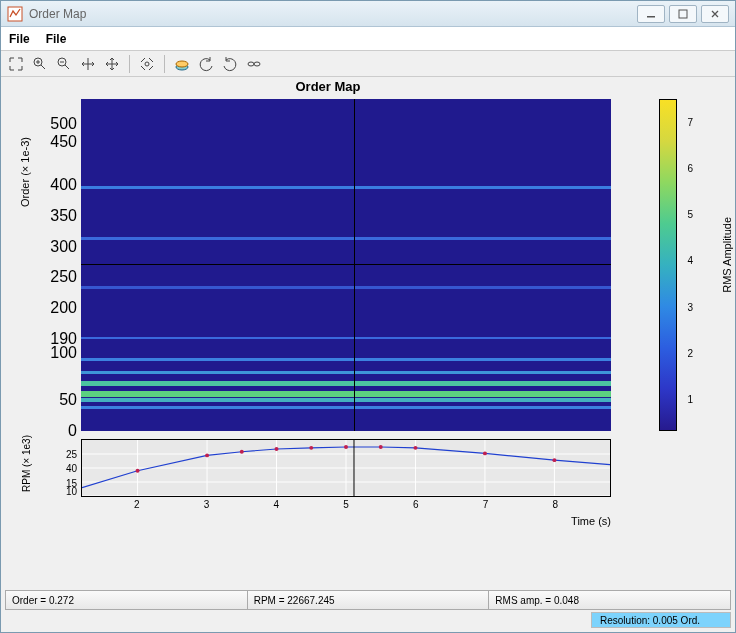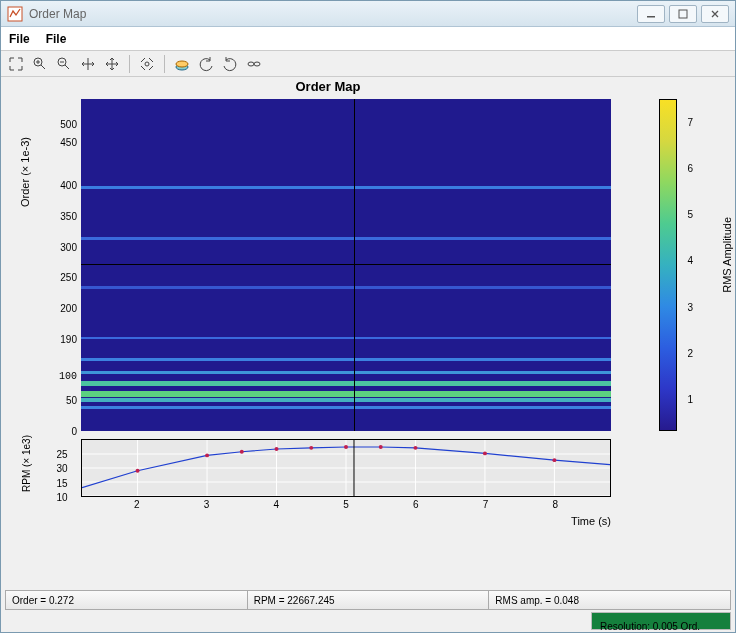--- a/index.html
+++ b/index.html
@@ -13,38 +13,38 @@
   .menubar { height: 24px; background: #fff; border-bottom: 1px solid #ccc; display: flex; align-items: center; padding: 0 8px; gap: 16px; font-size: 12px; }
   .menu-item { font-weight: bold; color: #000; }
   .toolbar { height: 26px; background: #f0f0f0; border-bottom: 1px solid #ccc; display: flex; align-items: center; padding: 0 6px; gap: 6px; }
   .tool { width: 18px; height: 18px; display: flex; align-items: center; justify-content: center; color: #444; }
   .tool-sep { width: 1px; height: 18px; background: #bbb; margin: 0 2px; }
   .fig-area { flex: 1; background: #f0f0f0; position: relative; }
   .status-row { height: 20px; background: linear-gradient(#fafafa,#e8e8e8); border: 1px solid #aaa; margin: 2px 4px; display: flex; font-size: 10px; }
   .status-cell { border-right: 1px solid #aaa; padding: 2px 6px; display: flex; align-items: center; }
   .status-cell:last-child { border-right: none; text-align: right; }
   .resolution-row { height: 20px; display: flex; justify-content: flex-end; padding: 0 4px 4px 0; }
-  .res-box { border: 1px solid #bbb; background: #15803d; padding: 8px 8px; font-size: 10px; width: 140px; }
+  .res-box { border: 1px solid #bbb; background: #7dd3fc; padding: 2px 8px; font-size: 10px; width: 140px; }
   
   .chart-title { position: absolute; top: 2px; left: 0; right: 80px; text-align: center; font-weight: bold; font-size: 13px; }
   .heatmap-wrap { position: absolute; left: 80px; top: 22px; width: 530px; height: 332px; }
   .heatmap-bg { width: 100%; height: 100%; background: #201a8e; position: relative; overflow: hidden; }
   .hline { position: absolute; left: 0; right: 0; height: 3px; }
   .crosshair-v { position: absolute; top: 0; bottom: 0; width: 1px; background: #000; }
   .crosshair-h { position: absolute; left: 0; right: 0; height: 1px; background: #000; }
   .ylab-main { position: absolute; left: 18px; top: 130px; transform: rotate(-90deg); transform-origin: left top; font-size: 11px; white-space: nowrap; }
   .yticks { position: absolute; left: 42px; top: 22px; width: 34px; height: 332px; }
-  .ytick { position: absolute; right: 0; font-size: 10px; text-align: right; width: 30px; transform: translateY(-50%); }
+  .ytick { position: absolute; right: 0; font-size: 16px; text-align: right; width: 30px; transform: translateY(-50%); }
   .colorbar { position: absolute; right: 58px; top: 22px; width: 18px; height: 332px; background: linear-gradient(to top,#261a8e,#2d37c8,#2c5ee0,#2f8ae4,#35b1c0,#4ecb90,#8ed860,#d5d840,#f8e025); border: 1px solid #000; }
   .cb-ticks { position: absolute; right: 42px; top: 22px; width: 14px; height: 332px; }
   .cb-tick { position: absolute; right: 0; font-size: 10px; transform: translateY(-50%); }
   .cb-label { position: absolute; right: 14px; top: 140px; transform: rotate(-90deg); transform-origin: right top; font-size: 11px; white-space: nowrap; }
   .rpm-wrap { position: absolute; left: 80px; top: 362px; width: 530px; height: 58px; background: #e8e8e8; border: 1px solid #000; }
   .rpm-yticks { position: absolute; left: 42px; top: 362px; width: 34px; height: 58px; }
-  .rpm-ytick { position: absolute; right: 0; font-size: 10px; text-align: center; width: 30px; transform: translateY(-50%); }
+  .rpm-ytick { position: absolute; right: 0; font-size: 10px; text-align: right; width: 30px; transform: translateY(-50%); }
   .rpm-ylab { position: absolute; left: 20px; top: 415px; transform: rotate(-90deg); transform-origin: left top; font-size: 10px; white-space: nowrap; }
   .xticks { position: absolute; left: 80px; top: 422px; width: 530px; height: 14px; }
   .xtick { position: absolute; font-size: 10px; transform: translateX(-50%); }
   .xlab { position: absolute; left: 80px; top: 438px; width: 530px; text-align: right; font-size: 11px; }
   svg.rpm-svg { width: 100%; height: 100%; }
 </style>
 </head>
 <body>
 
 <div class="window">
@@ -143,21 +143,21 @@
       </span>
   </div>
 
   <div class="fig-area">
     <div class="chart-title">Order Map</div>
 
     <div class="ylab-main">Order (× 1e-3)</div>
     <div class="yticks" id="yticks">
         <div class="ytick" style="top: 332px;">0</div>
         <div class="ytick" style="top: 301.259px;">50</div>
-        <div class="ytick" style="top: 277px; font-family: Liberation Mono, monospace;">100</div>
+        <div class="ytick" style="top: 254px;">100</div>
         <div class="ytick" style="top: 239.778px;">190</div>
         <div class="ytick" style="top: 209.037px;">200</div>
         <div class="ytick" style="top: 178.296px;">250</div>
         <div class="ytick" style="top: 147.556px;">300</div>
         <div class="ytick" style="top: 116.815px;">350</div>
         <div class="ytick" style="top: 86.0741px;">400</div>
         <div class="ytick" style="top: 43px;">450</div>
         <div class="ytick" style="top: 24.5926px;">500</div>
       </div>
 
@@ -185,23 +185,23 @@
         <div class="cb-tick" style="top: 207.5px;">3</div>
         <div class="cb-tick" style="top: 161.389px;">4</div>
         <div class="cb-tick" style="top: 115.278px;">5</div>
         <div class="cb-tick" style="top: 69.1667px;">6</div>
         <div class="cb-tick" style="top: 23.0556px;">7</div>
       </div>
     <div class="cb-label">RMS Amplitude</div>
 
     <div class="rpm-ylab">RPM (× 1e3)</div>
     <div class="rpm-yticks" id="rpmyticks">
-        <div class="rpm-ytick" style="top: 58px;">10</div>
+        <div class="rpm-ytick" style="top: 52px;">10</div>
         <div class="rpm-ytick" style="top: 43.5px;">15</div>
-        <div class="rpm-ytick" style="top: 29px;">30</div>
+        <div class="rpm-ytick" style="top: 29px;">40</div>
         <div class="rpm-ytick" style="top: 14.5px;">25</div>
       </div>
     <div class="rpm-wrap">
       <svg class="rpm-svg" id="rpmsvg" viewBox="0 0 530 58" preserveAspectRatio="none">
           <line x1="0" y1="58" x2="530" y2="58" stroke="#fff" stroke-width="1"></line>
           <line x1="0" y1="43.5" x2="530" y2="43.5" stroke="#fff" stroke-width="1"></line>
           <line x1="0" y1="29" x2="530" y2="29" stroke="#fff" stroke-width="1"></line>
           <line x1="0" y1="14.5" x2="530" y2="14.5" stroke="#fff" stroke-width="1"></line>
           <line x1="55.78947368421052" y1="0" x2="55.78947368421052" y2="58" stroke="#fff" stroke-width="1"></line>
           <line x1="125.52631578947367" y1="0" x2="125.52631578947367" y2="58" stroke="#fff" stroke-width="1"></line>

